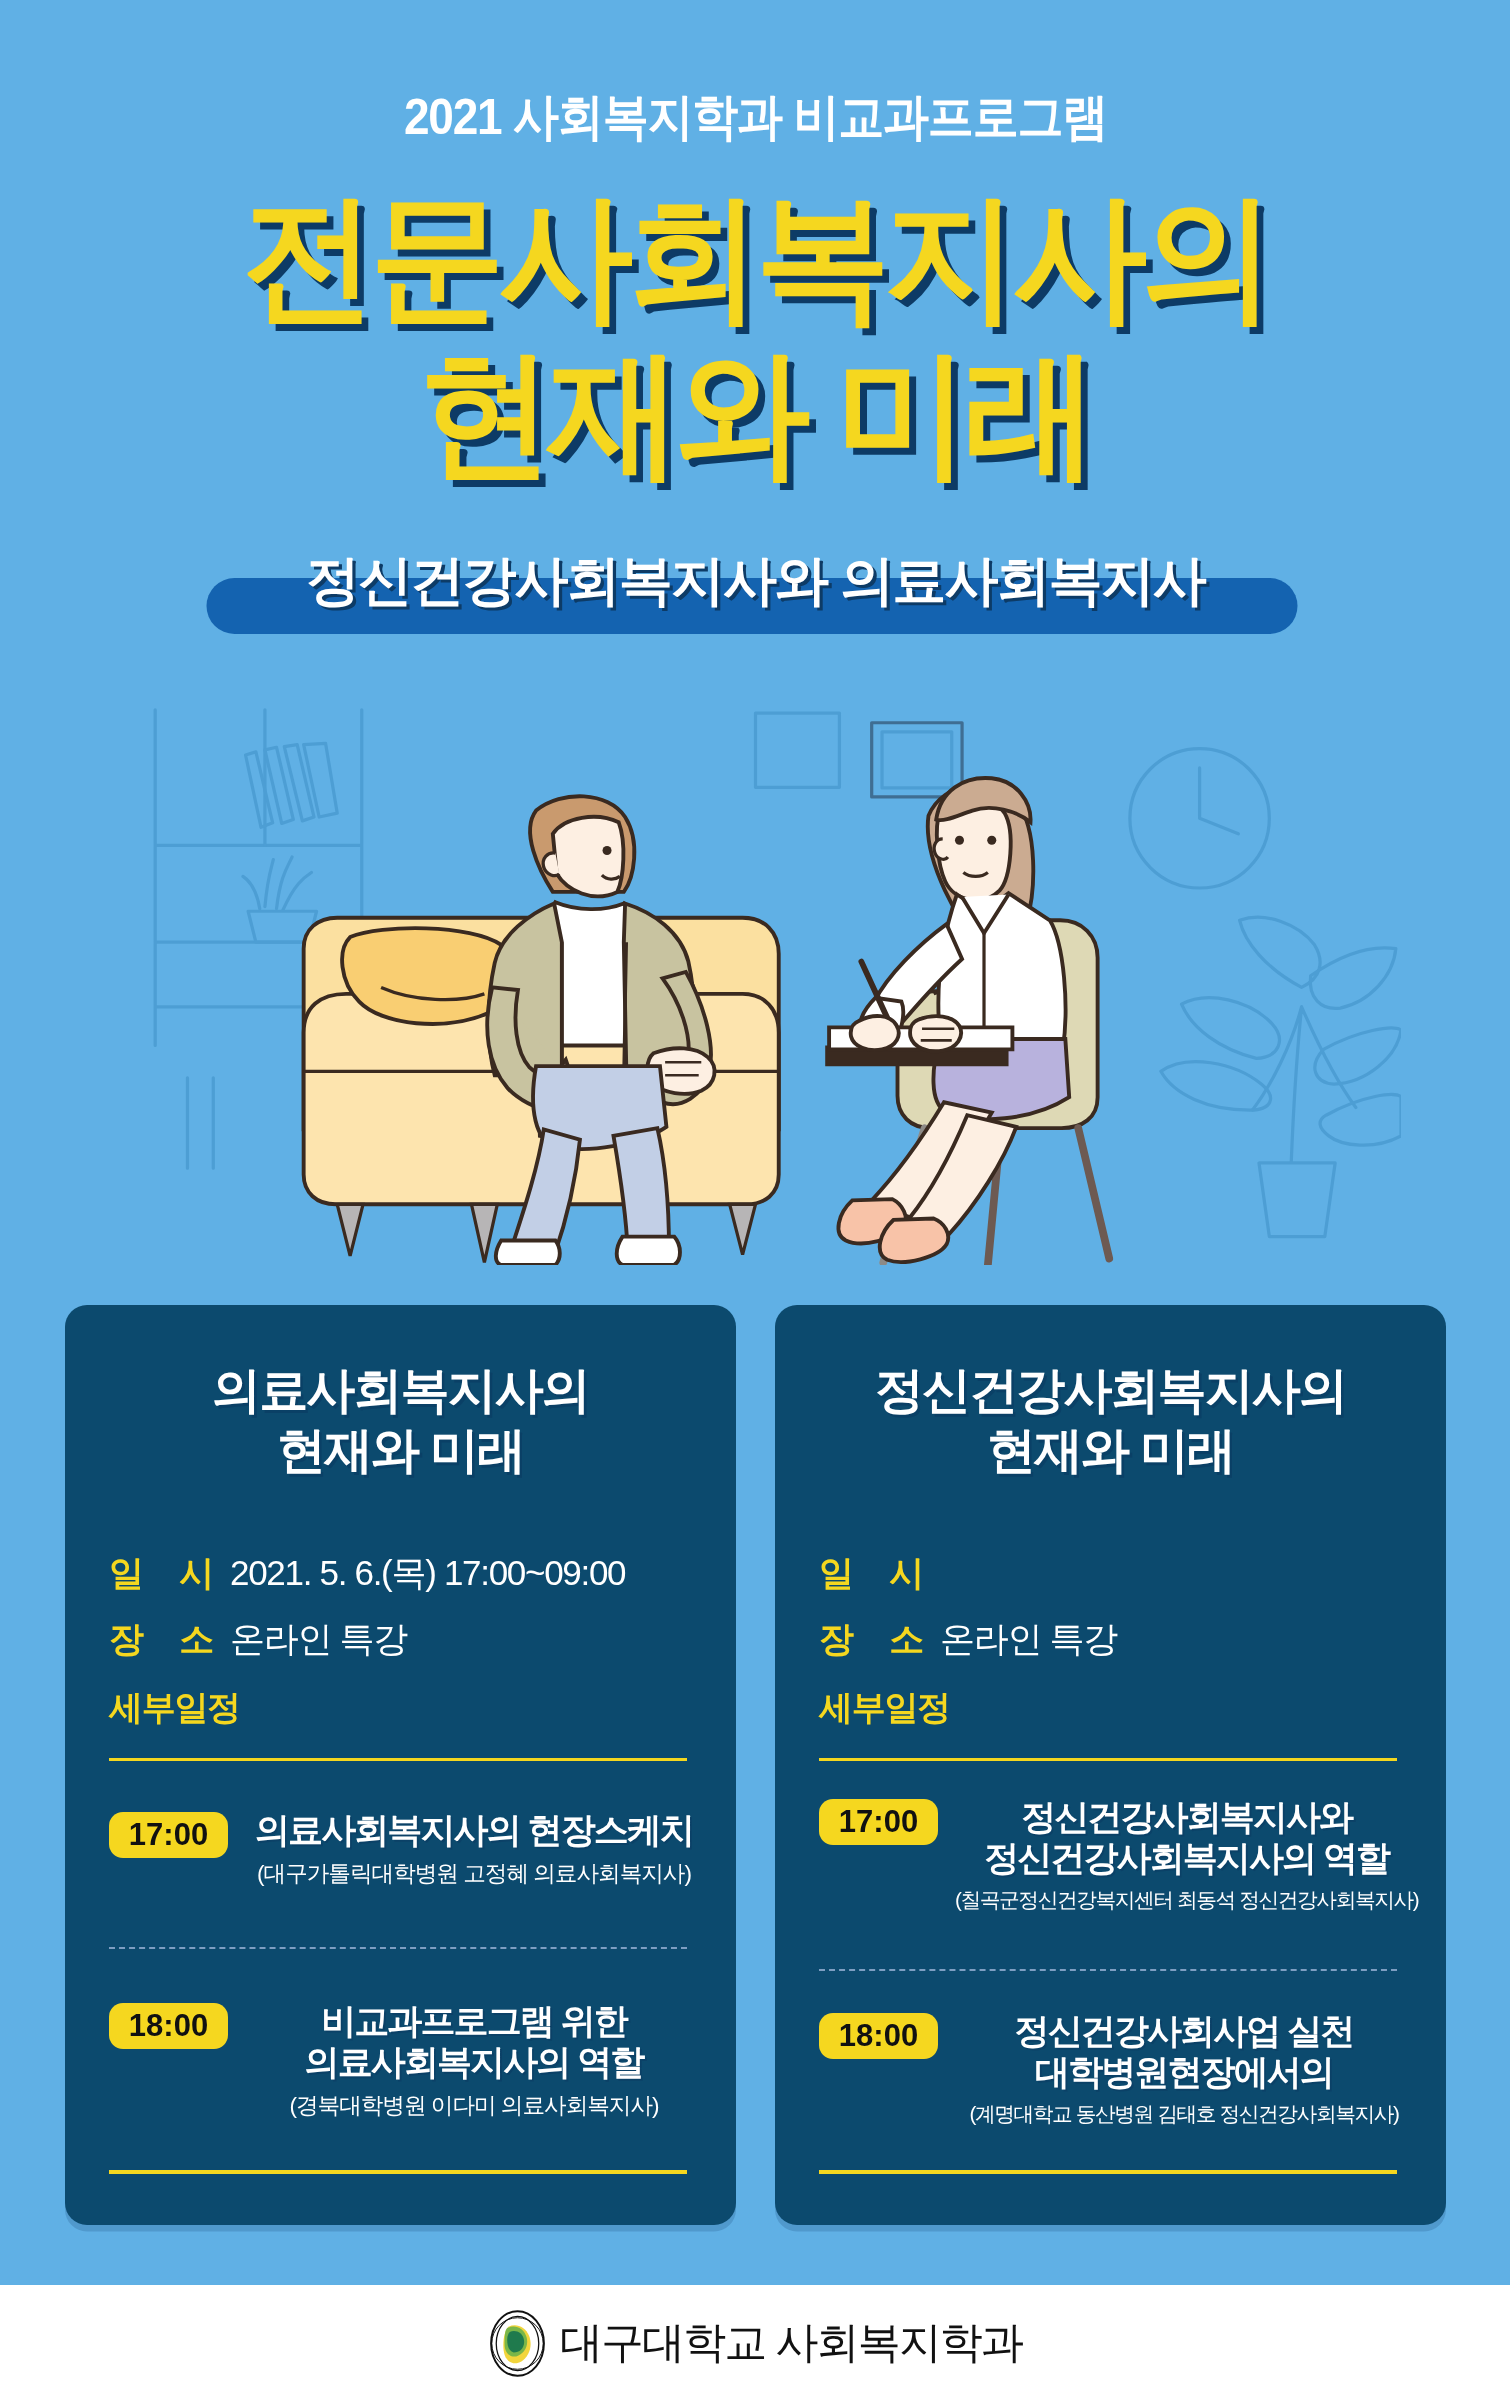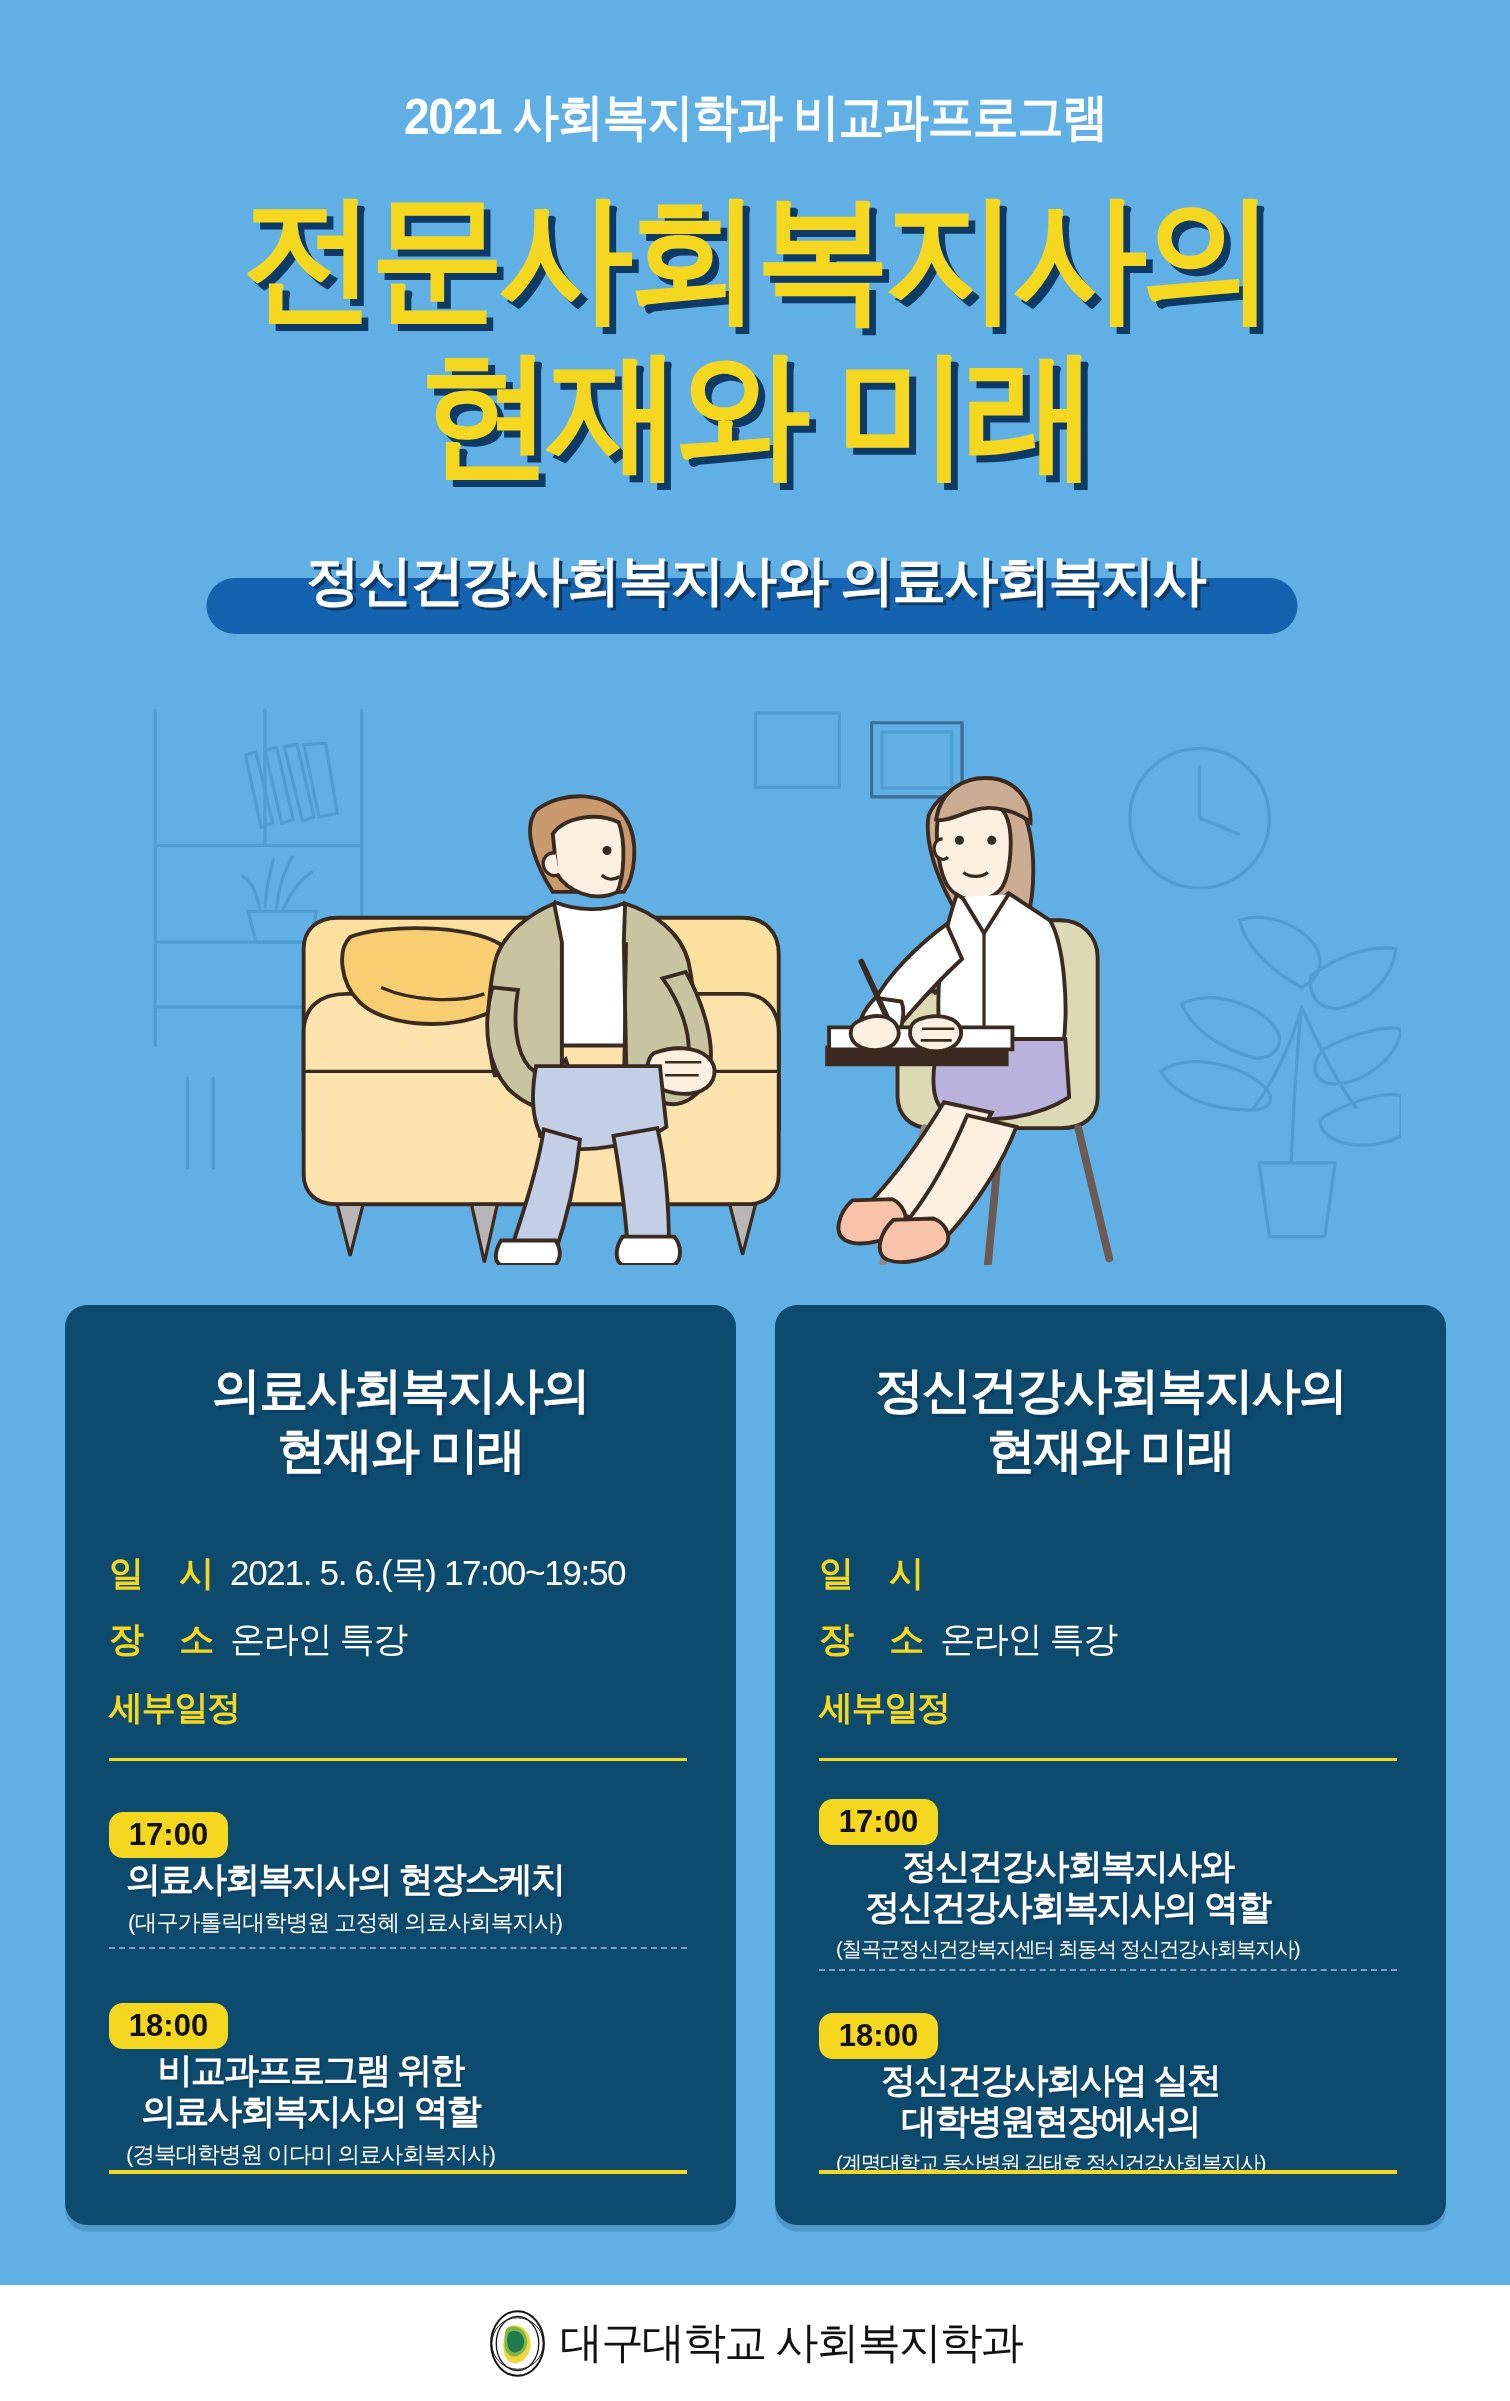--- a/index.html
+++ b/index.html
@@ -126,21 +126,21 @@
     position:absolute;left:44px;top:865px;width:578px;height:3.9px;
     background:#f5d71f;
   }
   .dash-sep{
     position:absolute;left:44px;width:578px;height:0;
     border-top:2.6px dashed #7e9ec2;
   }
 
   .session{
     position:absolute;left:44px;width:594px;
-    display:flex;align-items:flex-start;flex-direction:column;
+    display:flex;align-items:flex-start;
   }
   .badge{
     flex:0 0 auto;
     width:119px;height:46px;border-radius:14px;
     background:#f5d71f;color:#111111;
     font-size:31px;font-weight:bold;
     display:flex;align-items:center;justify-content:center;
     letter-spacing:0px;
     margin-top:2.6px;
   }
@@ -321,21 +321,21 @@
 
     <div class="card left">
       <div class="card-title">
         <span>의료사회복지사의</span>
         <span class="t2">현재와 미래</span>
       </div>
 
       <div class="meta m1">
         <span class="meta-k1">일</span>
         <span class="meta-k2">시</span>
-        <span class="meta-v">2021. 5. 6.(목) 17:00~19:50</span>
+        <span class="meta-v">2021. 5. 6.(목) 17:00~09:00</span>
       </div>
 
       <div class="meta m2">
         <span class="meta-k1">장</span>
         <span class="meta-k2">소</span>
         <span class="meta-v">온라인 특강</span>
       </div>
 
       <div class="sched-label">세부일정</div>
       <div class="rule-top"></div>

